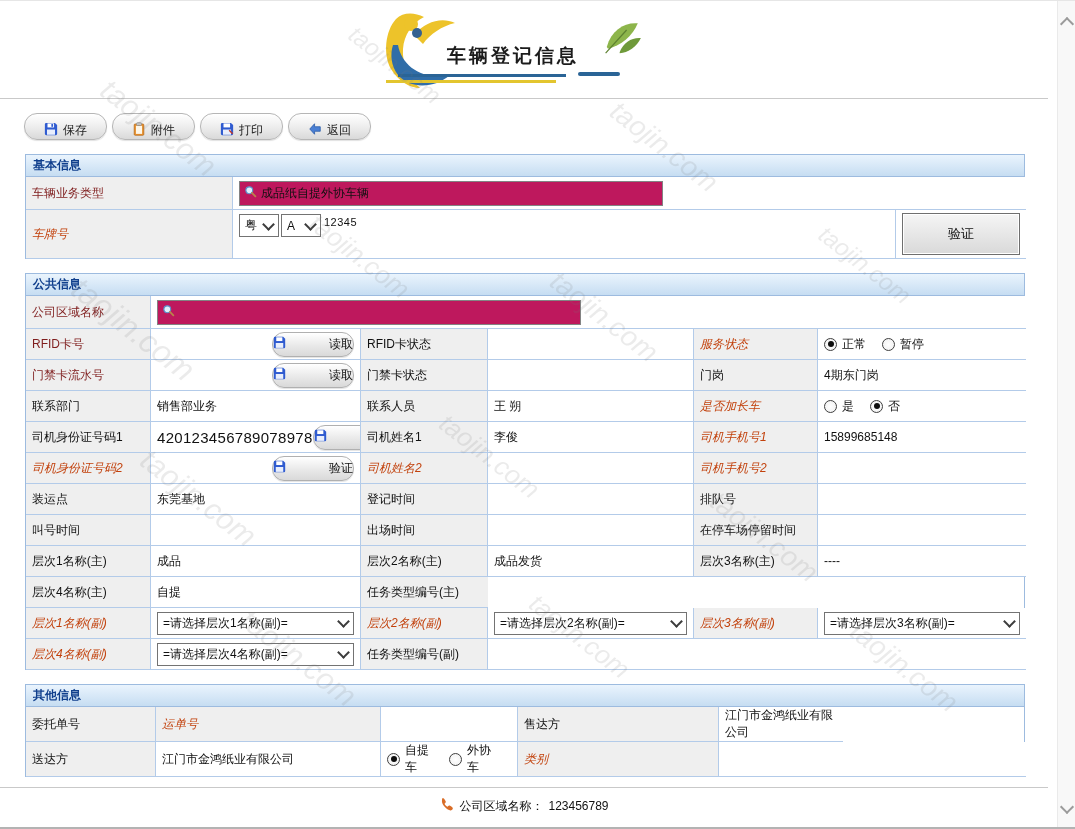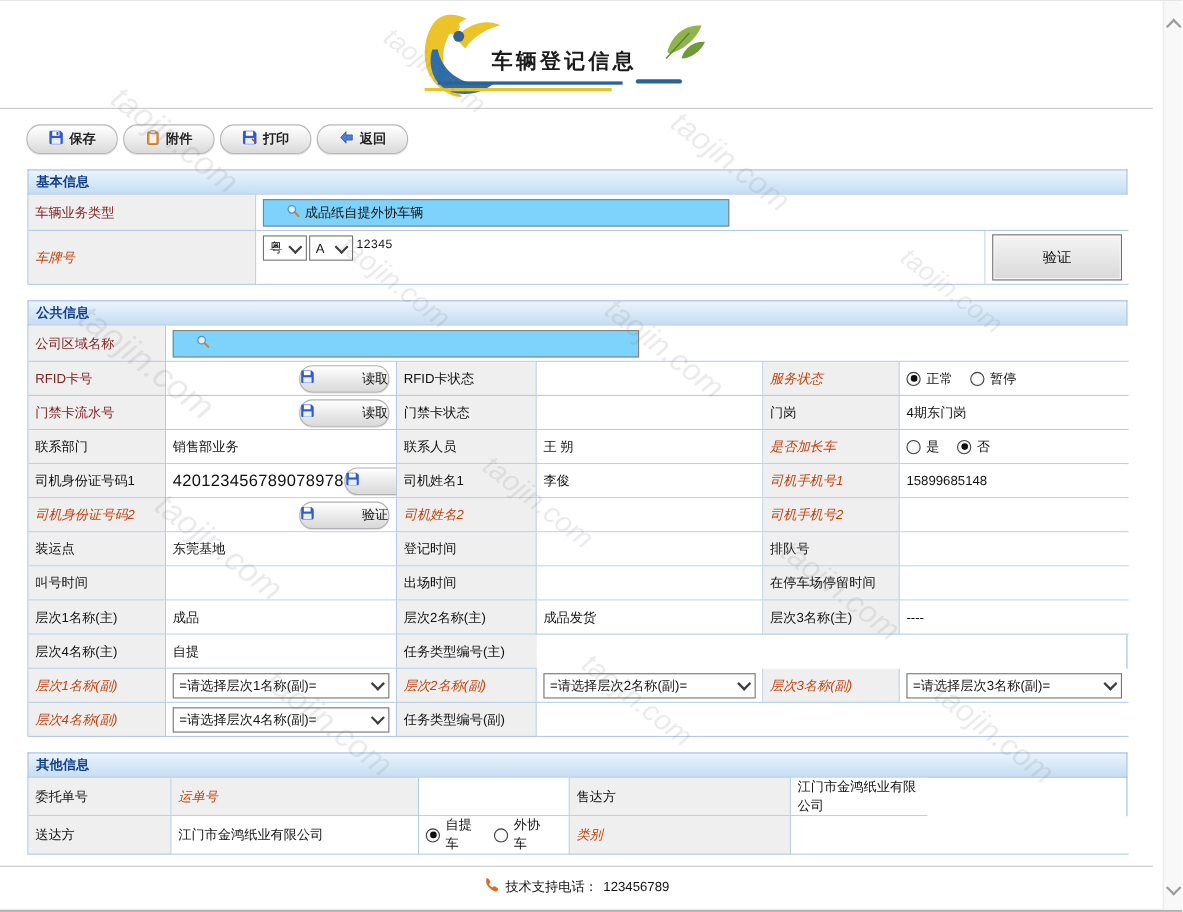--- a/index.html
+++ b/index.html
@@ -12,23 +12,23 @@
   .banner{position:relative;height:97px;border-bottom:1px solid #c9c9c9;}
   .logo{position:absolute;left:376px;top:10px;}
   .page-title{position:absolute;left:447px;top:42px;font-size:19px;font-weight:bold;letter-spacing:3px;color:#1b1b1b;}
   .line-navy{position:absolute;left:398px;top:73px;width:168px;height:3px;background:#2a6496;}
   .line-navy2{position:absolute;left:578px;top:71px;width:42px;height:4px;background:#2a6496;border-radius:2px;}
   .line-gold{position:absolute;left:386px;top:79px;width:170px;height:3px;background:#e3c52f;}
   .leaf{position:absolute;left:598px;top:20px;transform:rotate(-8deg);}
 
   
   .toolbar{margin:14px 0 0 24px;display:flex;gap:5px;}
-  .tb-btn{display:inline-flex;align-items:center;justify-content:center;gap:5px;width:81px;height:25px;
+  .tb-btn{display:inline-flex;align-items:flex-end;justify-content:center;gap:5px;width:81px;height:25px;
           border:1px solid #b6b6b6;border-radius:13px;cursor:pointer;
-          background:linear-gradient(#ffffff,#ececec 55%,#d9d9d9);box-shadow:0 1px 1px rgba(0,0,0,.12);font-weight:bold;}
+          background:linear-gradient(#ffffff,#ececec 55%,#d9d9d9);box-shadow:0 1px 1px rgba(0,0,0,.12);}
   .tb-btn span{color:#222;}
 
   
   .main{margin:0 23px 0 25px;width:1000px;}
   .section{margin-top:14px;}
   .sec-h{height:22px;display:flex;align-items:center;padding-left:7px;font-weight:bold;color:#0f3e8c;
          background:linear-gradient(#eaf4fd,#c6ddf2);border:1px solid #9dbbdf;border-bottom:none;box-sizing:border-box;}
   .tbl{border:1px solid #9dbbdf;border-bottom:none;}
   .row{display:grid;}
   .g6{grid-template-columns:125px 210px 127px 206px 124px 208px;}
@@ -41,21 +41,21 @@
   .lbl{background:#efefef;}
   .red{color:#7f1d1d;}
   .blu{color:#c2410c;font-style:italic;}
   .sp2{grid-column:span 2;} .sp3{grid-column:span 3;} .sp5{grid-column:span 5;}
   .h33{min-height:33px;} .h49{min-height:49px;}
   .end{justify-content:flex-end;} .spread{justify-content:space-between;} .ctr{justify-content:center;}
   .top{align-items:flex-start;padding-top:4px;}
 
   
   .search-input{display:flex;align-items:center;gap:4px;width:424px;height:25px;border:1px solid #838383;
-                background:#7dd3fc;padding:0 20px;box-sizing:border-box;cursor:text;}
+                background:#be185d;padding:0 4px;box-sizing:border-box;cursor:text;}
   .sel{display:inline-flex;align-items:center;justify-content:space-between;gap:4px;height:23px;
        border:1px solid #737373;background:#fff;padding:0 5px;box-sizing:border-box;cursor:default;}
   .w40{width:40px;flex:none;}
   .fill{flex:1;min-width:0;}
   .sel-txt{white-space:nowrap;overflow:hidden;}
   .chev{flex:none;width:7px;height:7px;border-right:2px solid #3c3c3c;border-bottom:2px solid #3c3c3c;
         transform:rotate(45deg);margin-top:-3px;}
   .sbtn{display:inline-flex;align-items:center;justify-content:space-between;gap:5px;width:80px;height:23px;flex:none;
         border:1px solid #b0b0b0;border-radius:12px;cursor:pointer;
         background:linear-gradient(#ffffff,#e9e9e9 55%,#d9d9d9);box-shadow:0 1px 0 rgba(0,0,0,.1);}
@@ -403,21 +403,21 @@
     </div>
 
   </div>
 
   <div class="footer">
     <span>
       <svg width="15" height="15" viewBox="0 0 16 16">
             <path fill="#d96d28" d="M3.3 1.7c1-.7 2.1 0 2.7 1l1 1.6c.4.7.3 1.6-.3 2.1l-.8.7c.6 1.4 1.8 2.7 3.2 3.4l.7-.8c.5-.6 1.4-.7 2.1-.3l1.6 1c1 .6 1.7 1.7 1 2.7-.5.8-1.3 1.3-2.3 1.2C8.8 14 3.6 8.9 3.2 5.4c-.1-1.4.1-3 .1-3.7z"></path>
           </svg>
     </span>
-    <span>技术支持电话：</span>
+    <span>公司区域名称：</span>
     <span>123456789</span>
   </div>
 
   <span class="wm" style="left:90px;top:110px;font-size:30px;">taojin.com</span>
   <span class="wm" style="left:340px;top:50px;font-size:24px;">taojin.com</span>
   <span class="wm" style="left:600px;top:130px;font-size:28px;">taojin.com</span>
   <span class="wm" style="left:60px;top:310px;font-size:32px;">taojin.com</span>
   <span class="wm" style="left:300px;top:240px;font-size:26px;">taojin.com</span>
   <span class="wm" style="left:540px;top:300px;font-size:28px;">taojin.com</span>
   <span class="wm" style="left:810px;top:250px;font-size:24px;">taojin.com</span>

